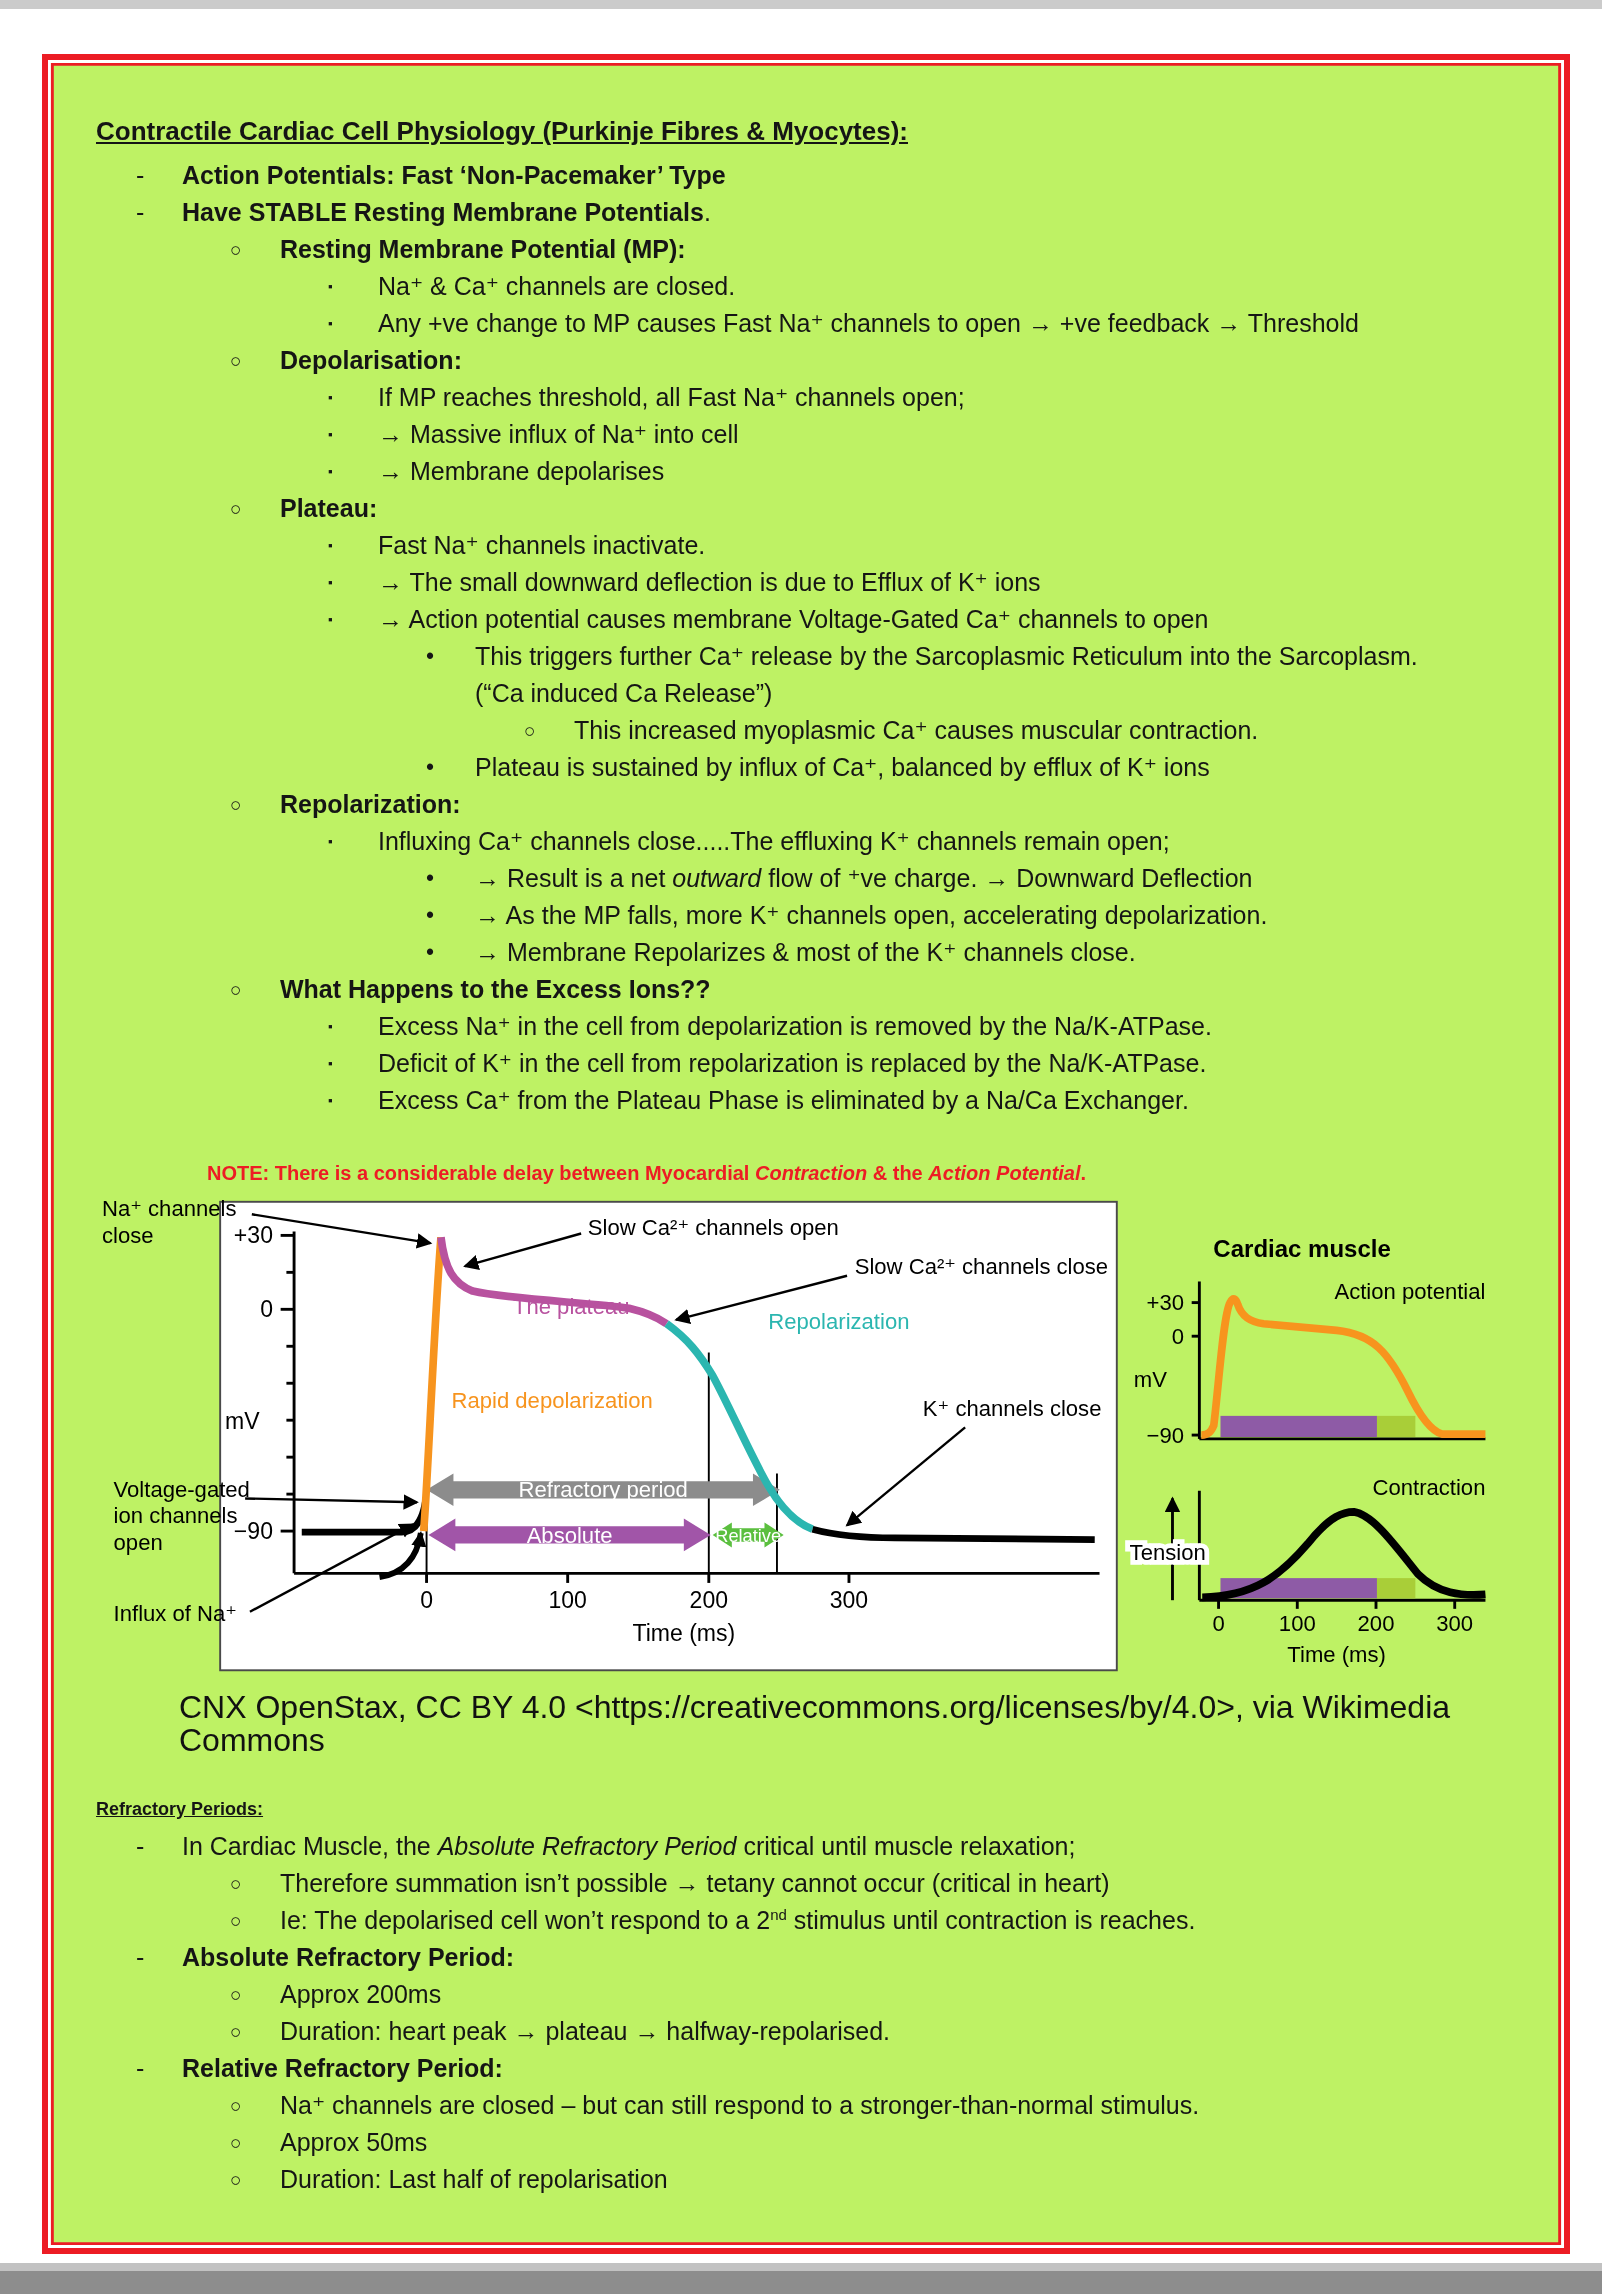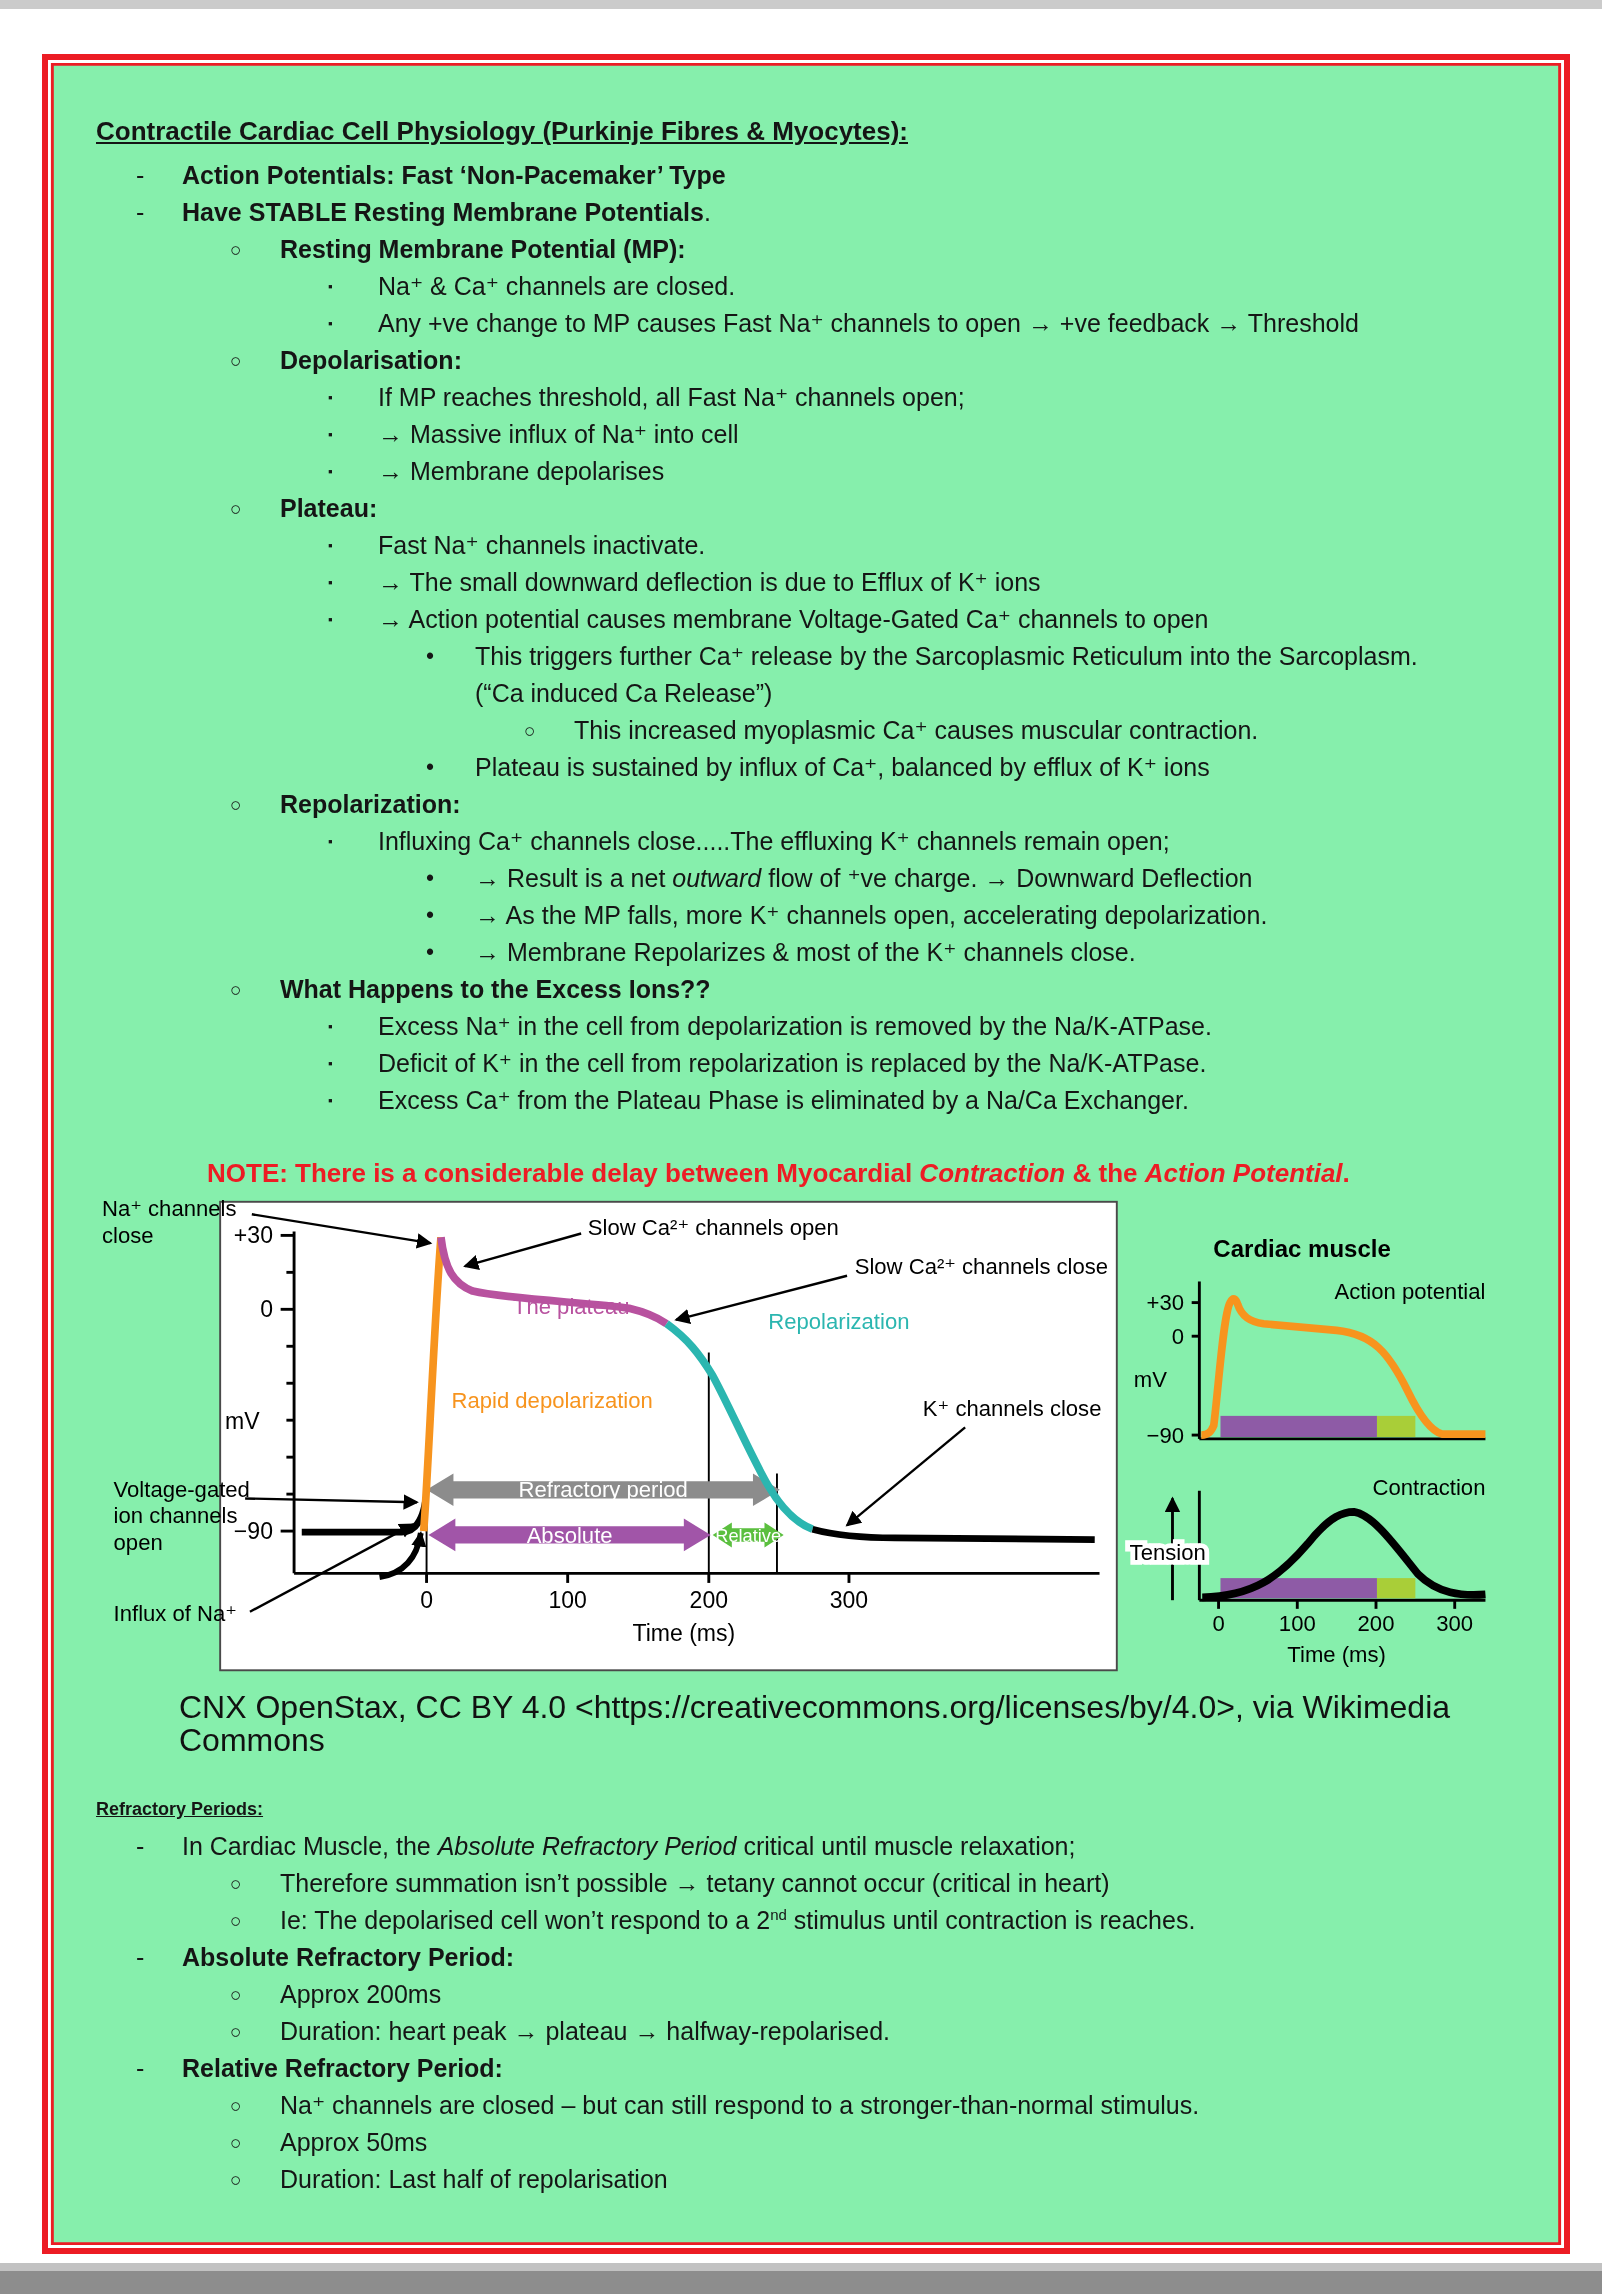--- a/index.html
+++ b/index.html
@@ -6,21 +6,21 @@
   body{
     width:1602px;height:2294px;position:relative;background:#ffffff;
     font-family:"Liberation Sans","DejaVu Sans",sans-serif;color:#151515;
     overflow:hidden;
   }
   .top-strip{position:absolute;top:0;left:0;right:0;height:8.6px;background:#cbcbcb;}
   .bottom-strip{position:absolute;bottom:0;left:0;right:0;height:23px;background:#8d8d8d;}
   .bottom-strip2{position:absolute;bottom:23px;left:0;right:0;height:7.7px;background:#c2c2c2;}
   .frame{
     position:absolute;left:42px;top:54px;width:1516px;height:2188px;
-    border:6.7px solid #ec1c24;background:#86efac;
+    border:6.7px solid #ec1c24;background:#bef264;
     box-shadow: inset 0 0 0 2.9px #ffffff, inset 0 0 0 5.8px #ec1c24;
     text-decoration: underline;
   }
   .content{position:absolute;left:0;top:0;right:0;bottom:0;padding:56px 37px 0 48px;}
   h1.doctitle{
     font-size:26px;font-weight:bold;text-decoration:underline;
     margin:0 0 9.6px 0;letter-spacing:0px;
   }
   h2.sectitle{
     font-size:18px;font-weight:bold;text-decoration:underline;
@@ -30,21 +30,21 @@
   .bullet .marker{position:absolute;top:0;}
   .l1{padding-left:86px;}  .l1 > .marker{left:40px;}
   .l2{padding-left:184px;} .l2 > .marker{left:134px;font-size:19px;}
   .l3{padding-left:282px;} .l3 > .marker{left:232px;font-size:13.4px;}
   .l4{padding-left:379px;} .l4 > .marker{left:330px;font-size:23px;}
   .l5{padding-left:478px;} .l5 > .marker{left:428px;font-size:19px;}
   .b{font-weight:bold;}
   .i{font-style:italic;}
   sup{font-size:60%;vertical-align:super;line-height:0;}
   .note{
-    color:#ed1c24;font-weight:bold;font-size:26px;line-height:33px;
+    color:#ed1c24;font-weight:bold;font-size:20px;line-height:33px;
     margin:38px 0 3.8px 111px;
   }
   .figure-wrap{margin:7.7px 0 0 0;}
   svg text{font-family:"Liberation Sans","DejaVu Sans",sans-serif;}
   .attribution{font-size:32px;margin:9.6px 0 0 83px;line-height:33px;color:#111;}
 </style>
 </head>
 <body>
 
 <div class="top-strip"></div>

